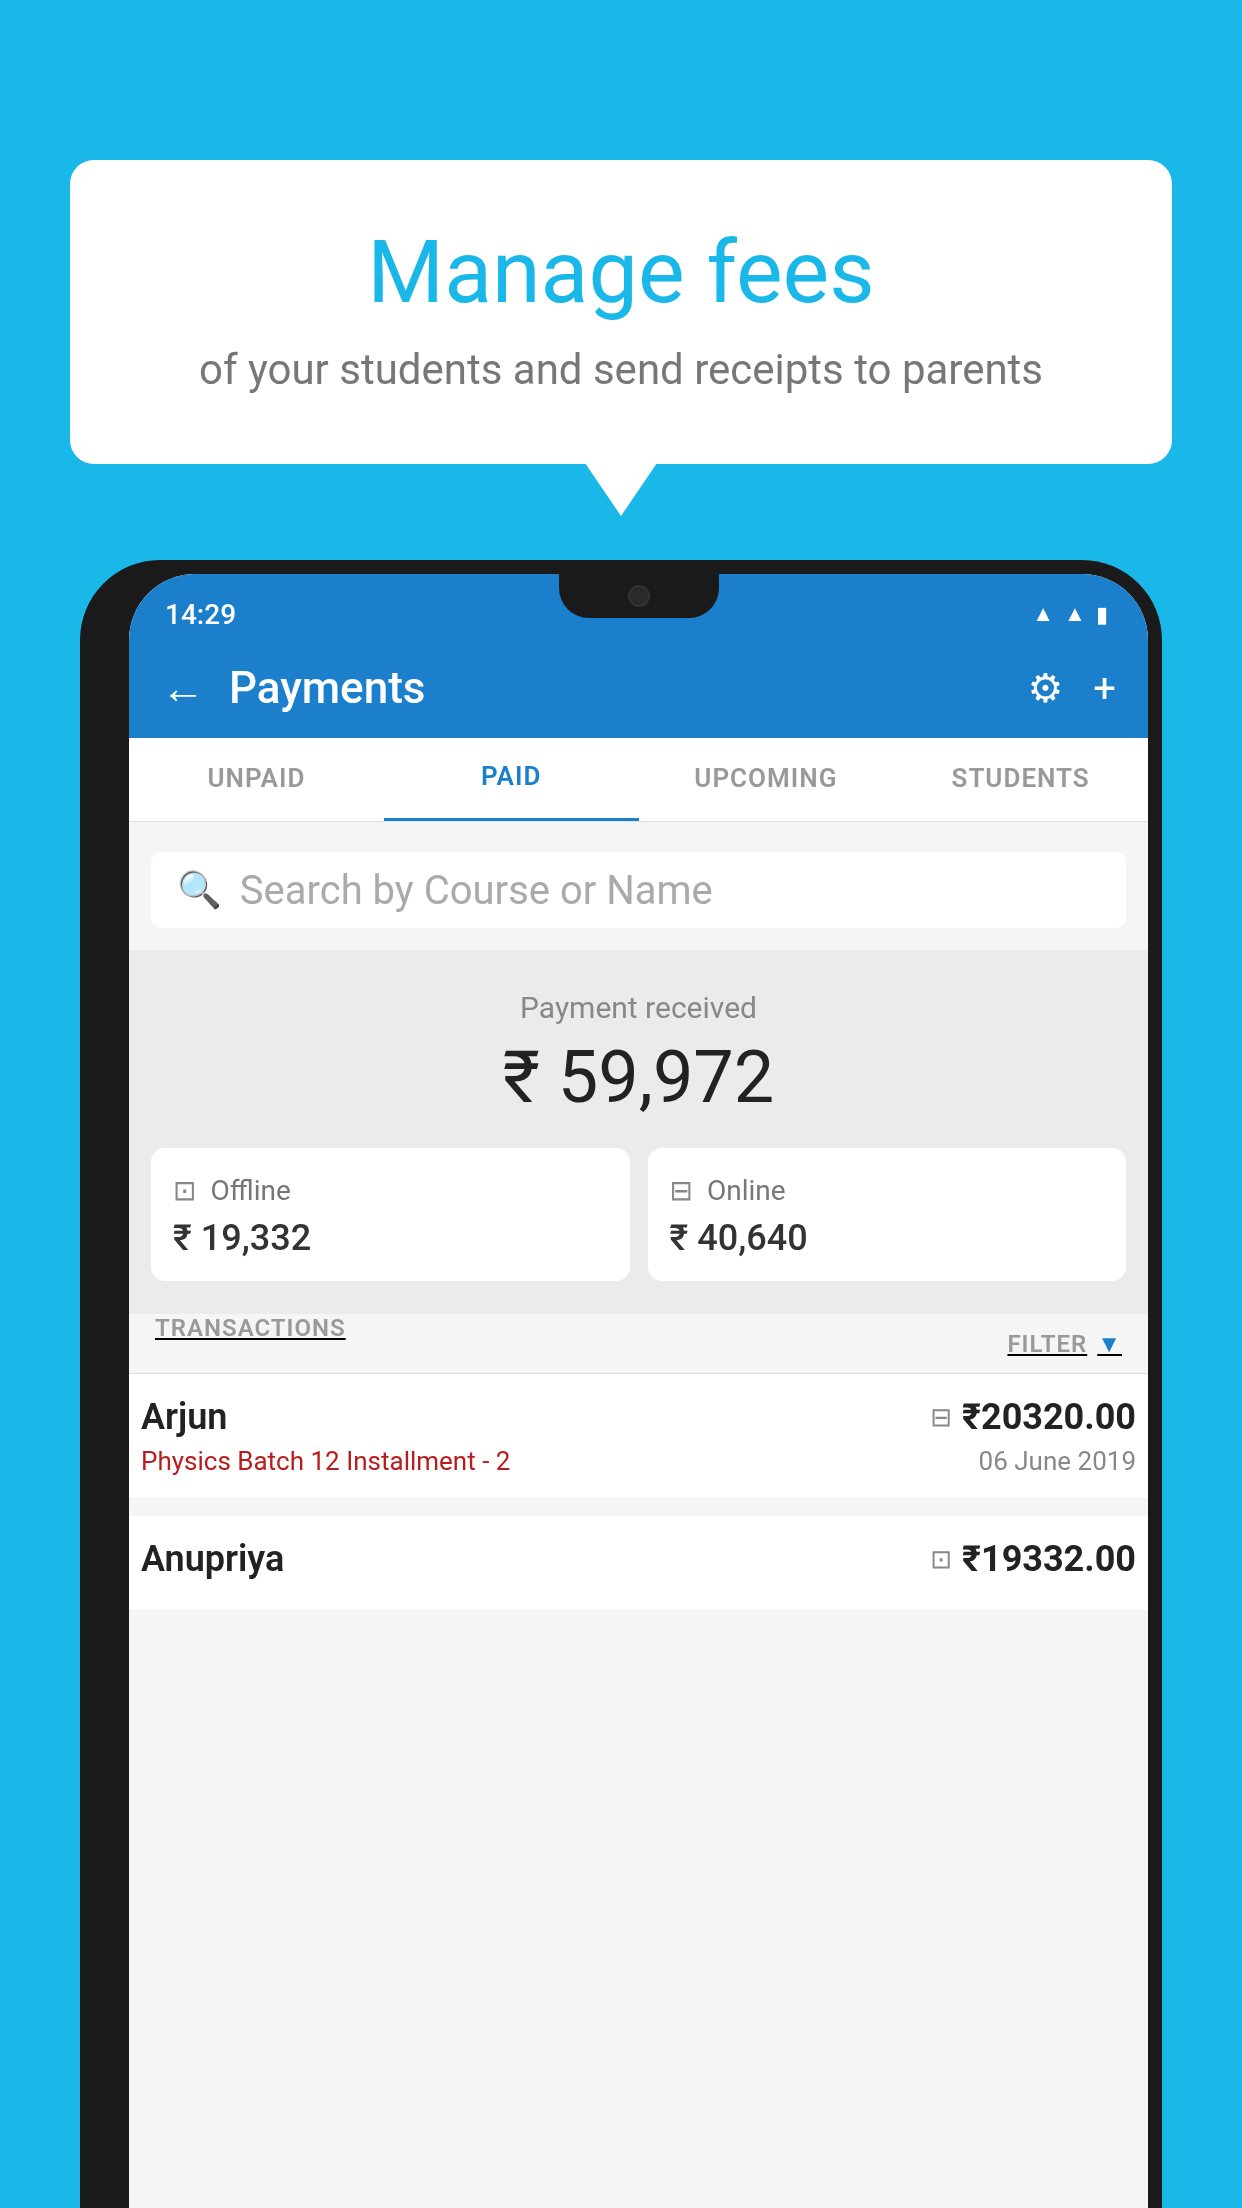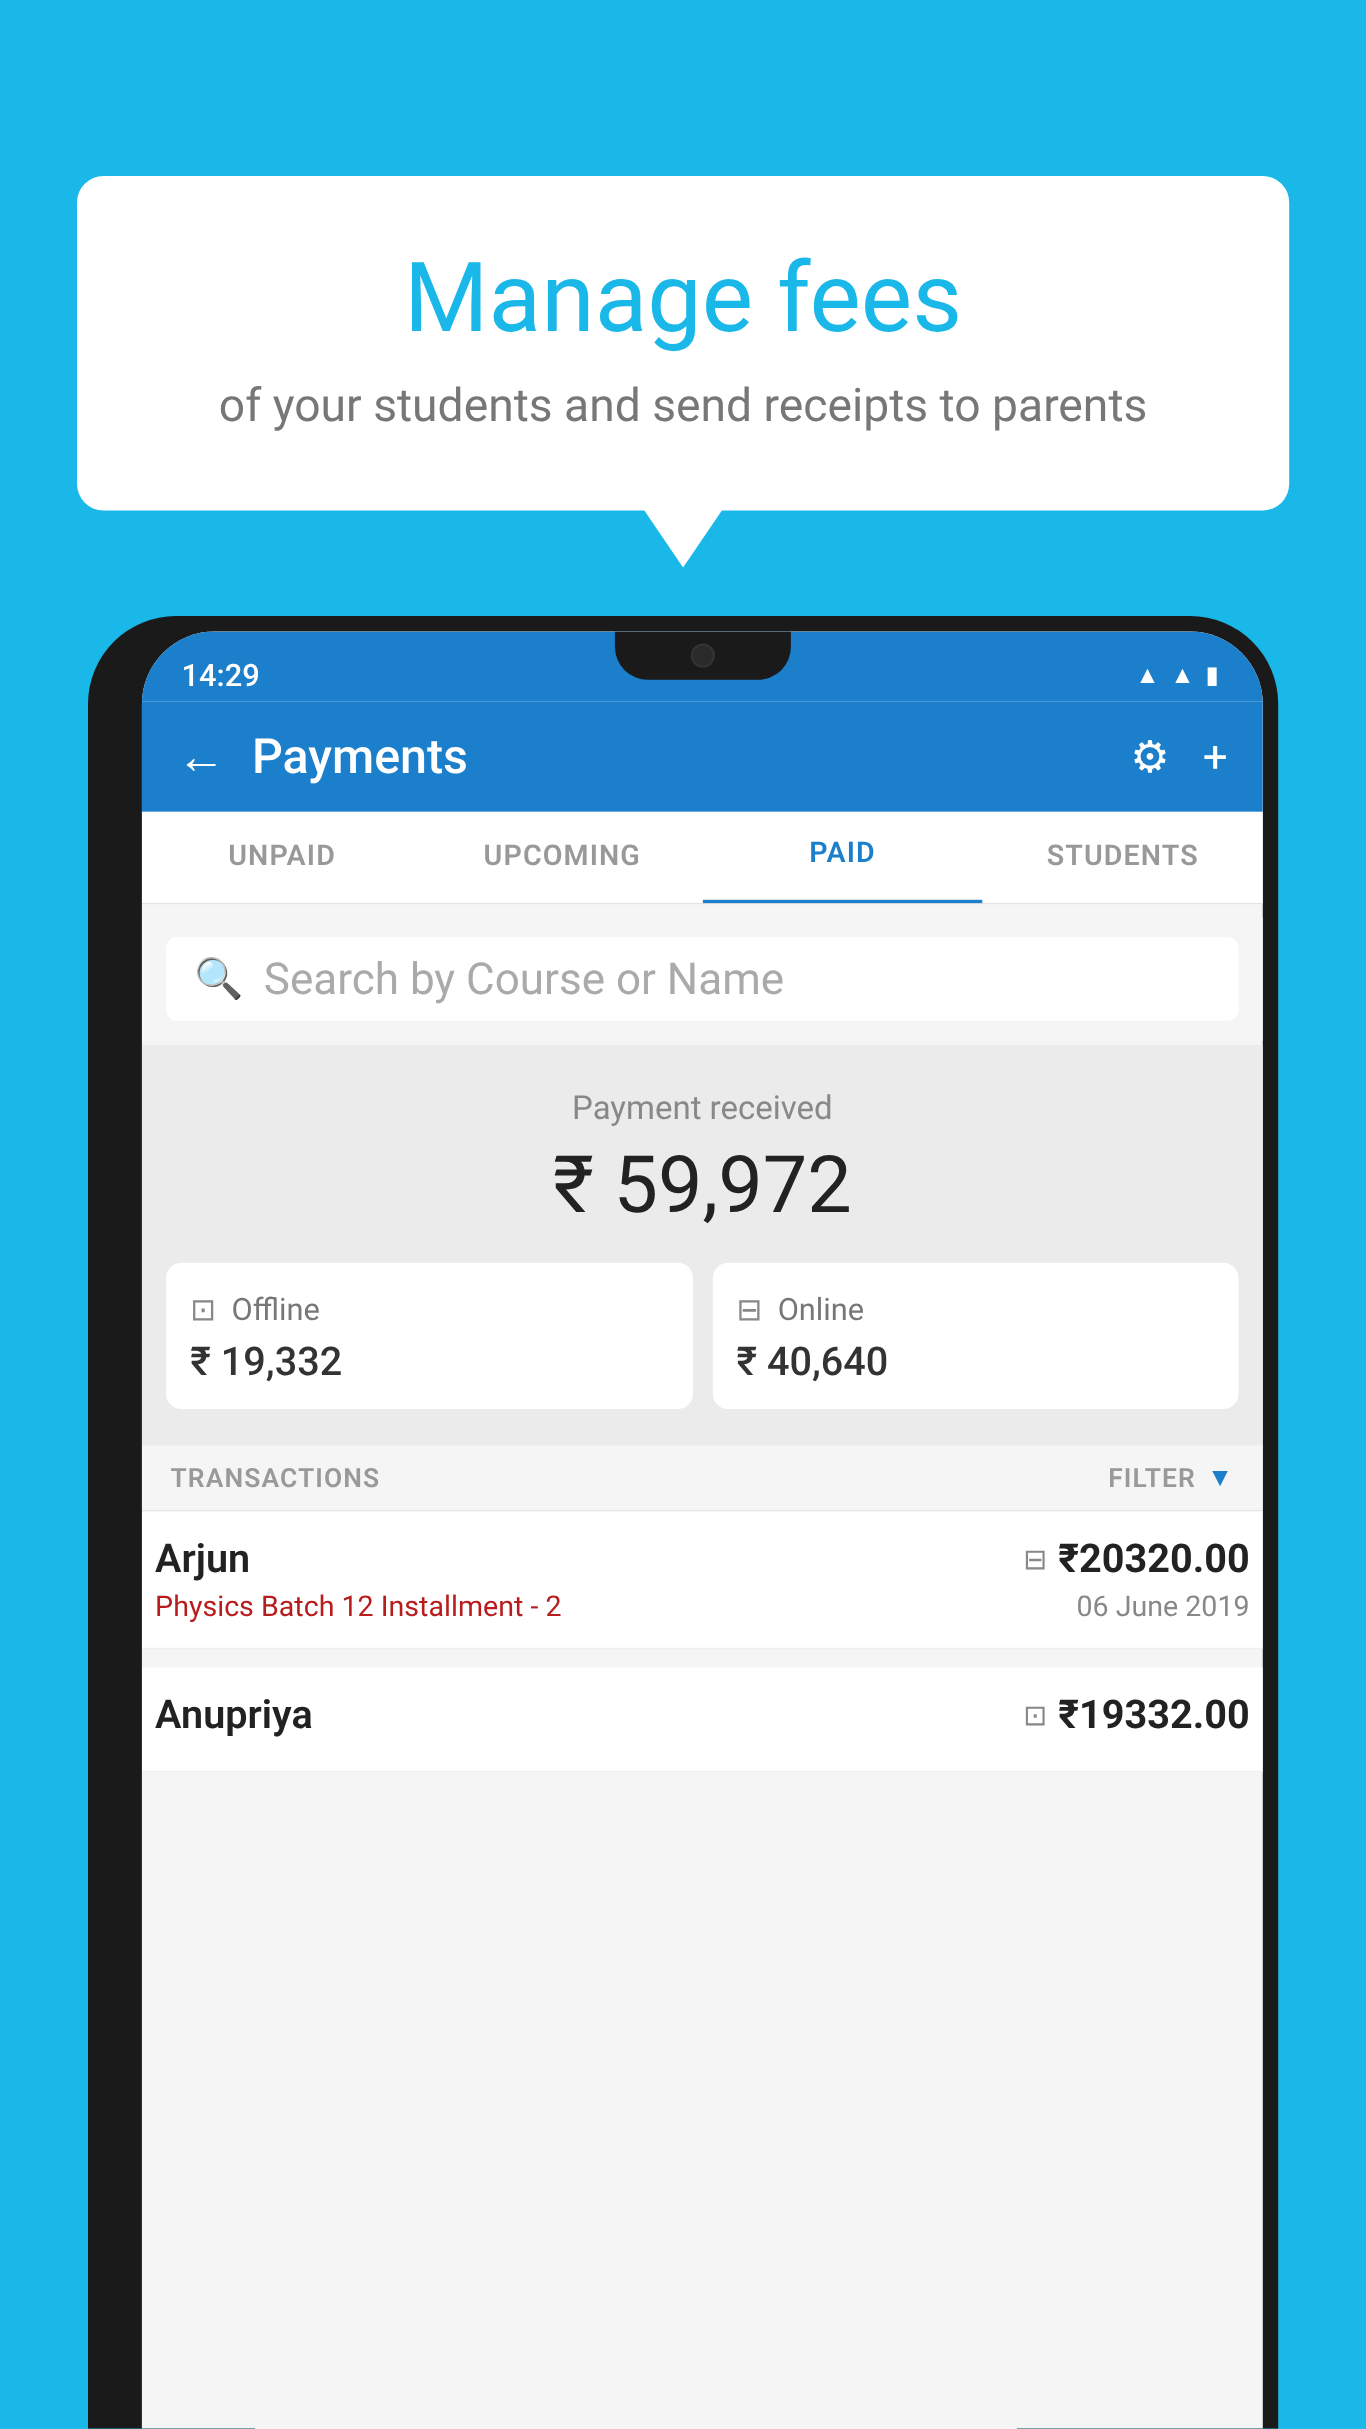--- a/index.html
+++ b/index.html
@@ -302,24 +302,24 @@
 
     
     .transactions-header {
       position: absolute;
       top: 740px;
       left: 0;
       right: 0;
       height: 60px;
       background: #f5f5f5;
       display: flex;
-      align-items: center;
       justify-content: space-between;
       padding: 0 26px;
       border-bottom: 1px solid #ddd;
+      text-decoration: underline;
     }
 
     .transactions-label {
       font-size: 24px;
       font-weight: 600;
       color: #999;
       letter-spacing: 1px;
     }
 
     .filter-btn {
@@ -436,25 +436,25 @@
       <div class="app-bar-actions">
         <span class="gear-icon">⚙</span>
         <span class="plus-icon">+</span>
       </div>
     </div>
 
     <div class="tab-bar">
       <div class="tab">
         <span>UNPAID</span>
       </div>
+      <div class="tab active">
+        <span>PAID</span>
+      </div>
       <div class="tab">
         <span>UPCOMING</span>
-      </div>
-      <div class="tab active">
-        <span>PAID</span>
       </div>
       <div class="tab">
         <span>STUDENTS</span>
       </div>
     </div>
 
     <div class="search-container">
       <div class="search-box">
         <span class="search-icon">🔍</span>
         <span class="search-placeholder">Search by Course or Name</span>

